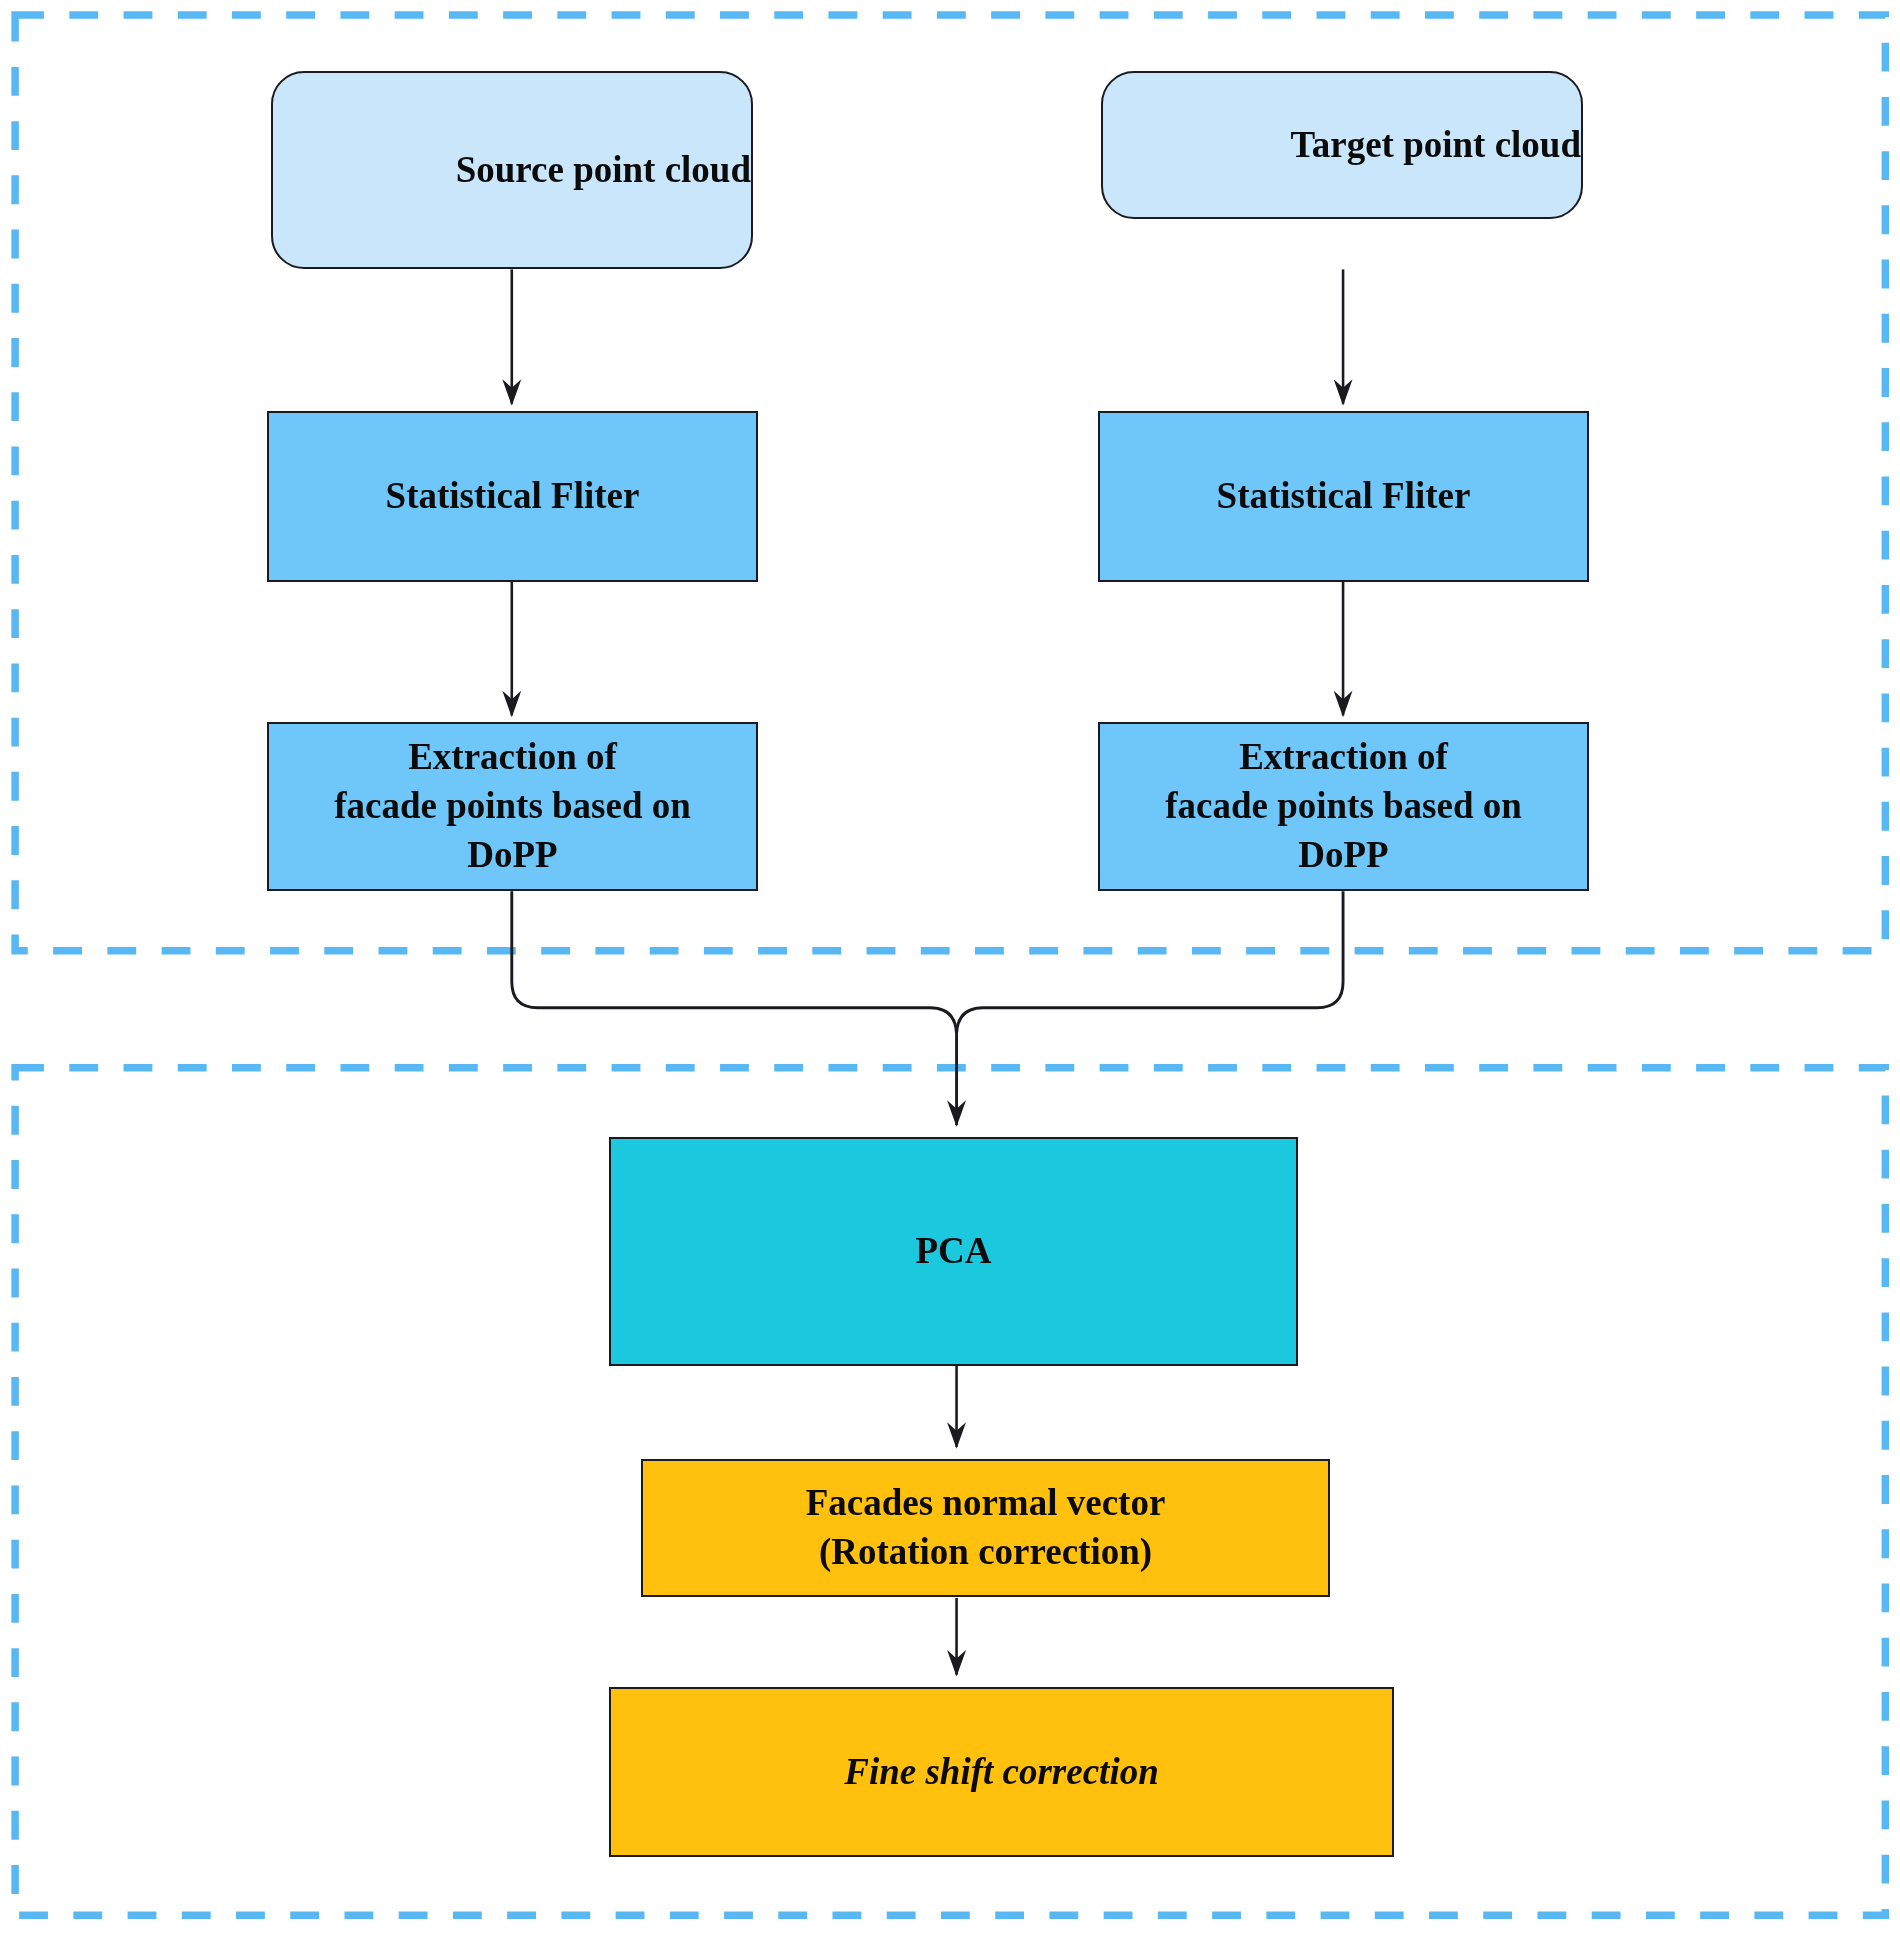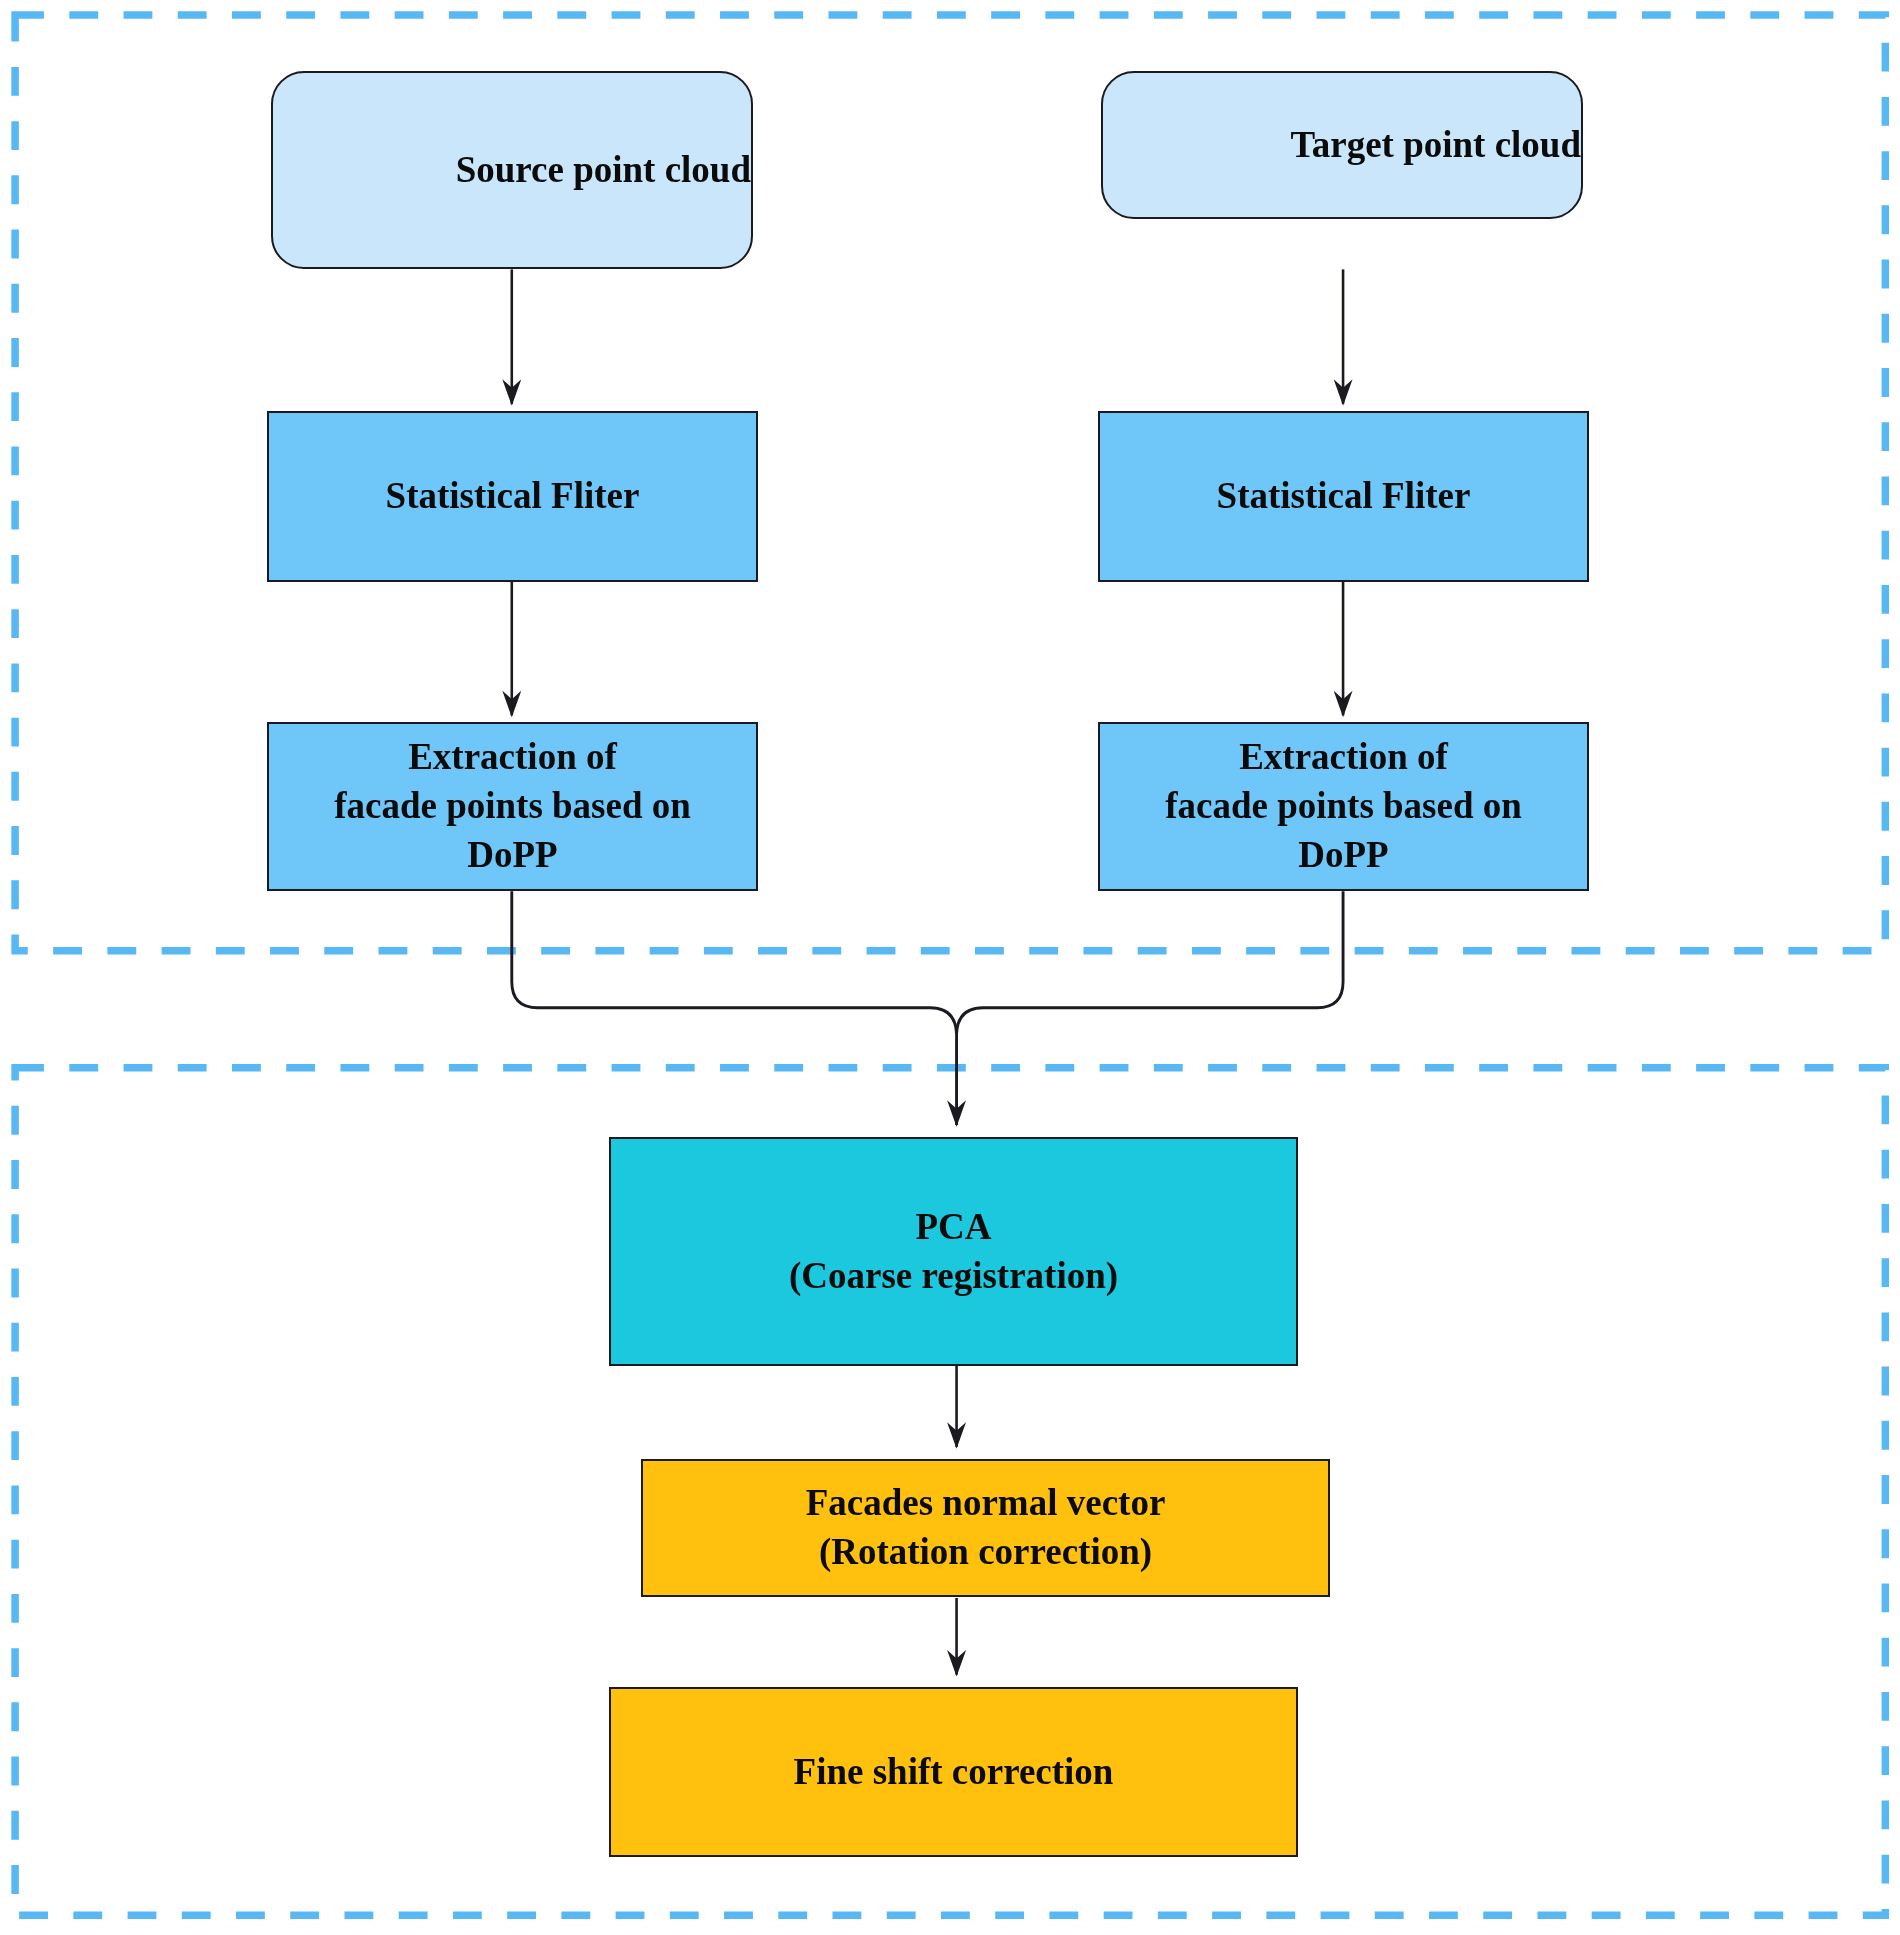--- a/index.html
+++ b/index.html
@@ -49,21 +49,21 @@
 
   
   #source-input   { left: 271px;  top: 71px;  width: 482px;  height: 198px; }
   #target-input   { left: 1101px; top: 71px;  width: 482px;  height: 148px; }
   #source-filter  { left: 267px;  top: 411px;  width: 491px;  height: 171px; }
   #target-filter  { left: 1098px; top: 411px;  width: 491px;  height: 171px; }
   #source-extract { left: 267px;  top: 722px; width: 491px;  height: 169px; }
   #target-extract { left: 1098px; top: 722px; width: 491px;  height: 169px; }
   #pca-box        { left: 609px; top: 1137px; width: 689px; height: 229px; }
   #facades-box    { left: 609px; top: 1459px; width: 689px; height: 138px; margin-left: 32px; }
-  #fine-box       { left: 609px; top: 1687px; width: 689px; height: 170px; }
+  #fine-box       { left: 609px; top: 1687px; width: 785px; height: 170px; font-style: italic; }
 </style>
 </head>
 <body>
 
 <div id="app">
 
   <svg id="wires" viewBox="0 0 3295 3356" xmlns="http://www.w3.org/2000/svg">
     <defs>
       <marker id="arrow" viewBox="0 0 14 10" refX="13" refY="5" markerWidth="46" markerHeight="33" markerUnits="userSpaceOnUse" orient="auto">
         <path d="M0,0 L14,5 L0,10 L4.5,5 Z" style="fill: var(--line-dark, #1a1a20);"></path>
@@ -109,21 +109,20 @@
   </div>
 
   <div class="node process-blue" id="target-extract">
     <span class="line">Extraction of</span>
     <span class="line">facade points based on</span>
     <span class="line">DoPP</span>
   </div>
 
   <div class="node process-cyan" id="pca-box">
     <span class="line">PCA</span>
-    <span class="line">(Coarse registration)</span>
   </div>
 
   <div class="node process-orange" id="facades-box">
     <span class="line">Facades normal vector</span>
     <span class="line">(Rotation correction)</span>
   </div>
 
   <div class="node process-orange" id="fine-box">
     <span class="line">Fine shift correction</span>
   </div>

